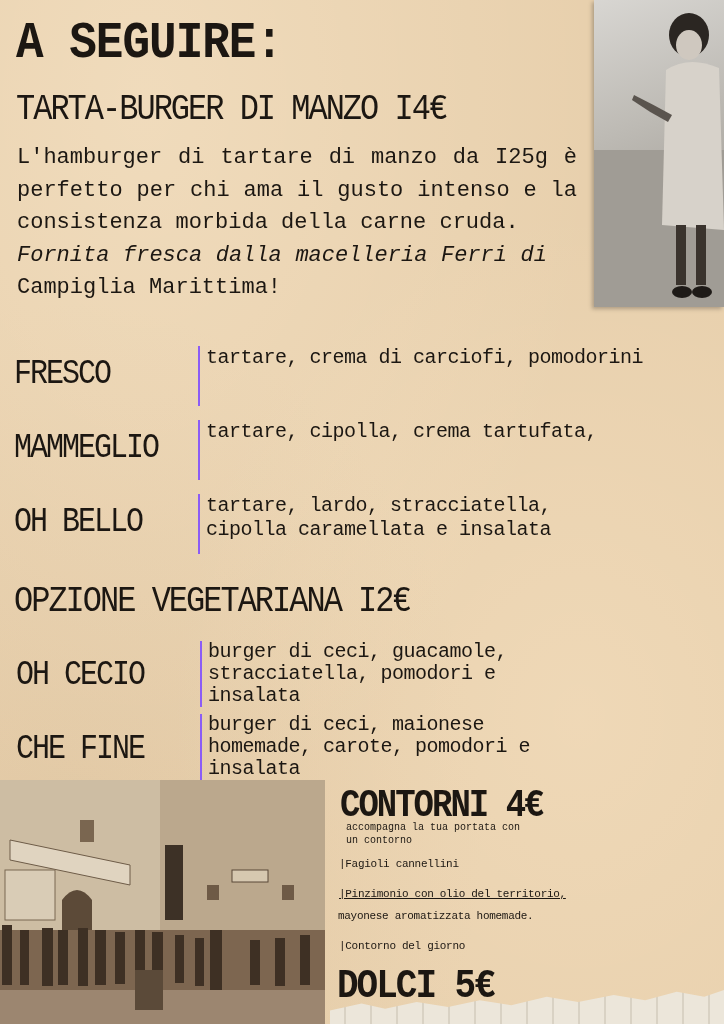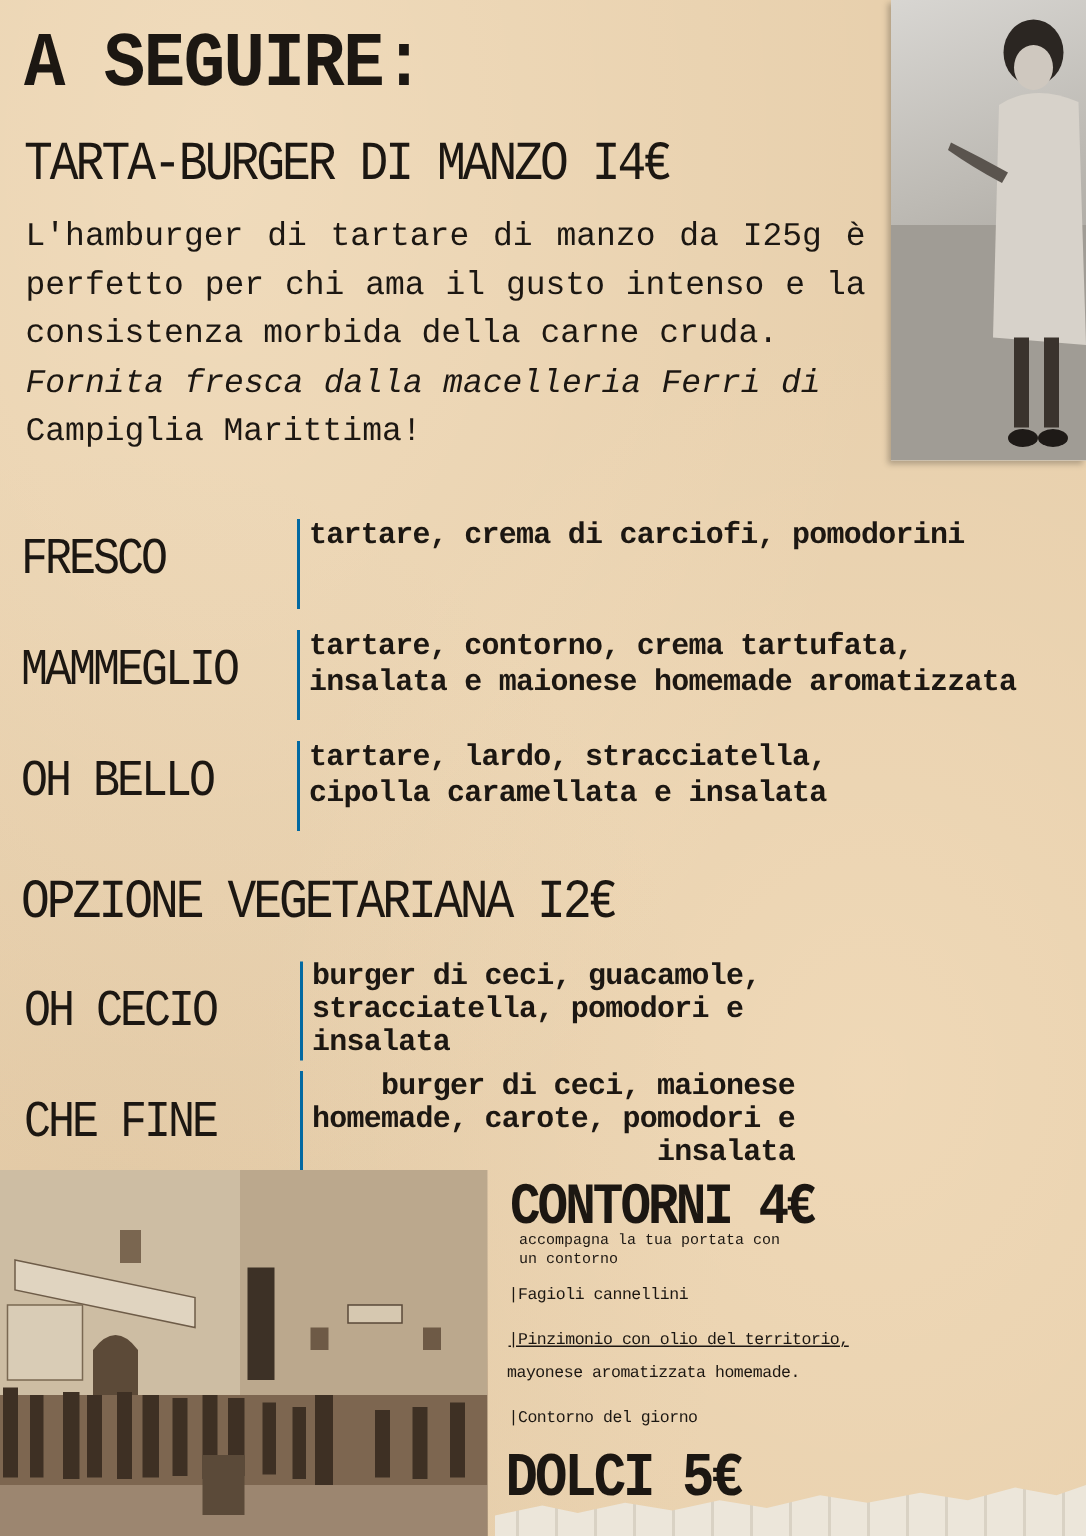--- a/index.html
+++ b/index.html
@@ -26,22 +26,22 @@
     left: 17px; top: 142px; width: 560px; font-size: 22px; line-height: 32.5px;
     text-align: justify; text-align-last: justify; white-space: normal;
   }
   .intro .line { display: block; text-align: justify; text-align-last: justify; }
   .intro .line.last { text-align-last: left; }
   .item-name {
     font-size: 30px; letter-spacing: -2px; white-space: nowrap;
     transform: scaleY(1.15); transform-origin: left center;
   }
   .item-desc {
-    border-left: 2px solid #0369a1; padding-left: 6px; font-size: 20px;
-    line-height: 24px; white-space: nowrap; letter-spacing: -0.5px; font-weight: bold;
+    border-left: 2px solid #8b5cf6; padding-left: 6px; font-size: 20px;
+    line-height: 24px; white-space: nowrap; letter-spacing: -0.5px;
   }
   .photo-top {
     left: 594px; top: 0; width: 130px; height: 307px;
     background: linear-gradient(160deg, #d8d6d2 0%, #bdbab4 40%, #a7a39c 70%, #c5c2bc 100%);
     box-shadow: -2px 2px 4px rgba(0,0,0,0.25);
     overflow: hidden;
   }
   .photo-bottom {
     left: 0; top: 780px; width: 325px; height: 244px;
     background: linear-gradient(180deg, #cbb89c 0%, #b8a285 45%, #8e775d 75%, #6f5c47 100%);
@@ -84,41 +84,40 @@
   <span class="line last">Campiglia Marittima!</span>
 </div>
 
 <div class="abs item-name" style="left:14px; top:357px;">FRESCO</div>
 <div class="abs item-desc" style="left:198px; top:346px; height:60px;">
   <div>tartare, crema di carciofi, pomodorini</div>
 </div>
 
 <div class="abs item-name" style="left:14px; top:431px;">MAMMEGLIO</div>
 <div class="abs item-desc" style="left:198px; top:420px; height:60px;">
-  <div>tartare, contorno, crema tartufata,</div>
-  <div>insalata e maionese homemade aromatizzata</div>
+  <div>tartare, cipolla, crema tartufata,</div>
 </div>
 
 <div class="abs item-name" style="left:14px; top:505px;">OH BELLO</div>
 <div class="abs item-desc" style="left:198px; top:494px; height:60px;">
   <div>tartare, lardo, stracciatella,</div>
   <div>cipolla caramellata e insalata</div>
 </div>
 
 <div class="abs h2" style="left:14px; top:580px;">OPZIONE VEGETARIANA I2€</div>
 
 <div class="abs item-name" style="left:16px; top:658px;">OH CECIO</div>
 <div class="abs item-desc" style="left:200px; top:641px; height:66px; line-height:22px;">
   <div>burger di ceci, guacamole,</div>
   <div>stracciatella, pomodori e</div>
   <div>insalata</div>
 </div>
 
 <div class="abs item-name" style="left:16px; top:732px;">CHE FINE</div>
-<div class="abs item-desc" style="left:200px; top:714px; height:66px; line-height:22px;text-align:right;">
+<div class="abs item-desc" style="left:200px; top:714px; height:66px; line-height:22px;">
   <div>burger di ceci, maionese</div>
   <div>homemade, carote, pomodori e</div>
   <div>insalata</div>
 </div>
 
 <div class="abs photo-bottom">
   <svg width="325" height="244" viewBox="0 0 325 244">
     <rect x="0" y="0" width="325" height="244" fill="#c4b095"></rect>
     <rect x="0" y="0" width="160" height="160" fill="#cdbda3"></rect>
     <rect x="160" y="0" width="165" height="150" fill="#bba88d"></rect>

